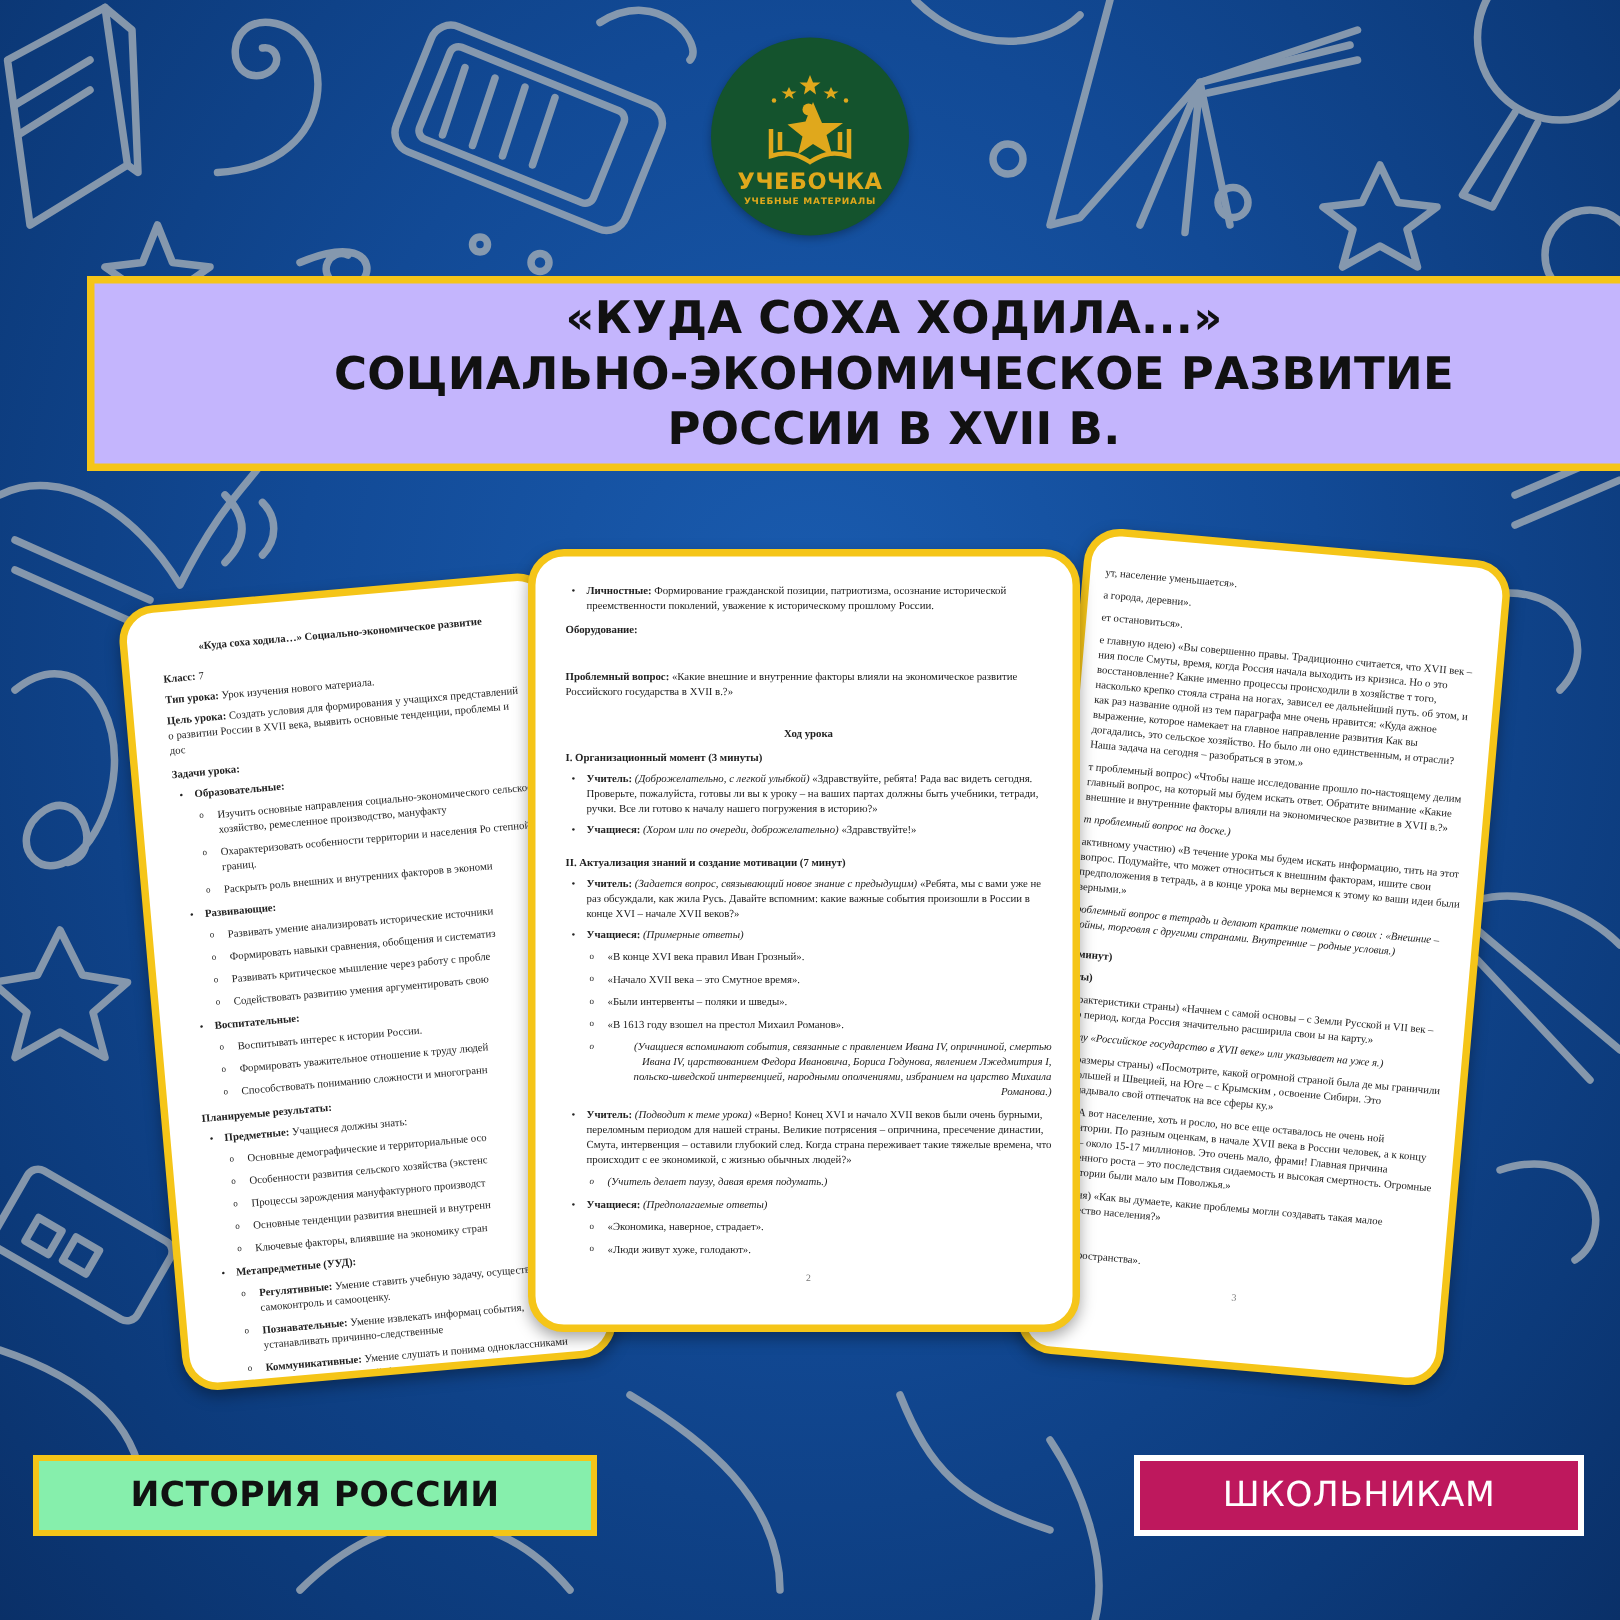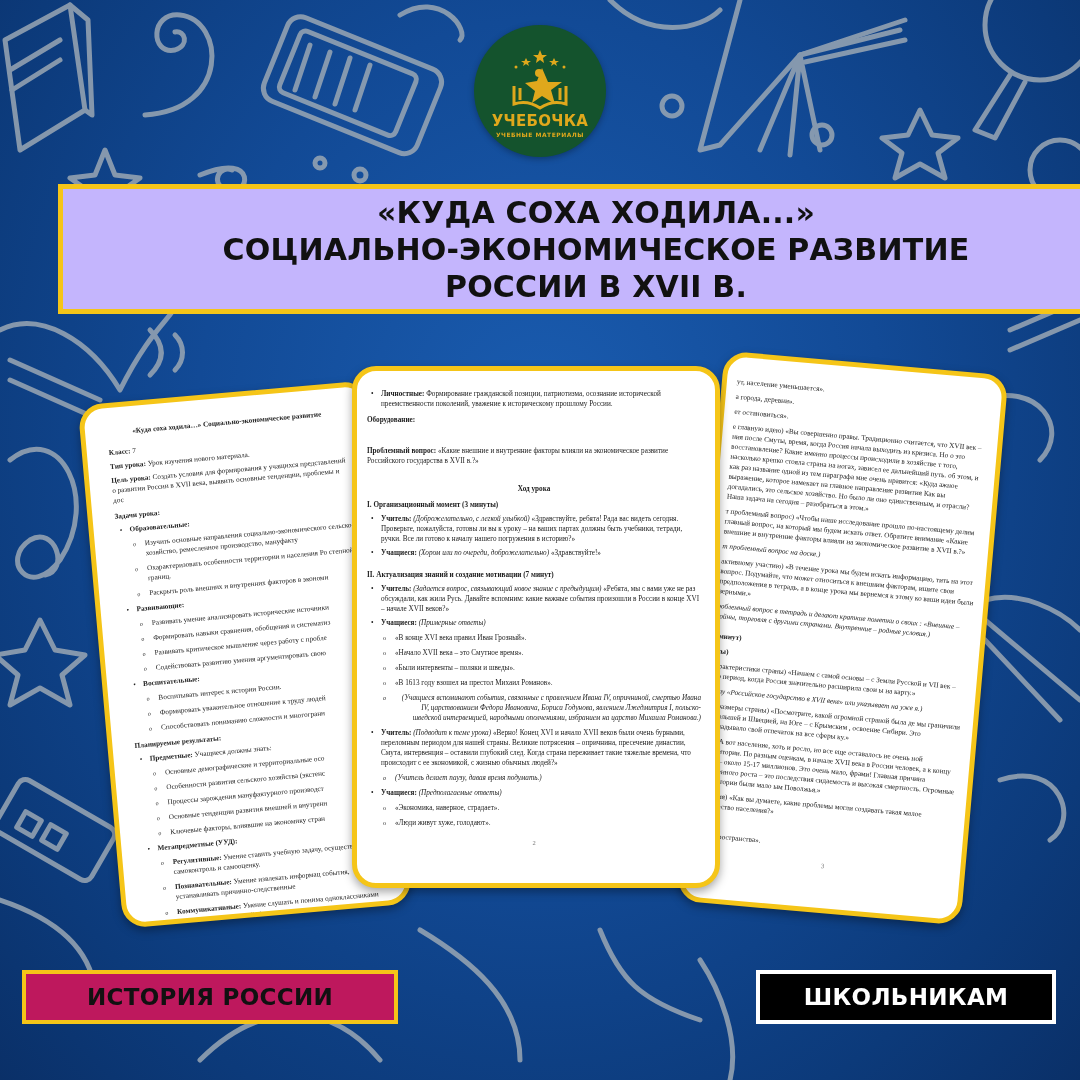--- a/index.html
+++ b/index.html
@@ -45,33 +45,33 @@
   .page .b1::before { content: "•"; position: absolute; left: 4px; top: 0; }
   .page .b2 { padding-left: 28px; position: relative; margin: 5px 0; }
   .page .b2::before { content: "o"; position: absolute; left: 16px; top: 0; font-size: 6px; }
   .page i { font-style: italic; }
   .page .center { text-align: center; font-weight: bold; margin: 10px 0 6px; }
   .page .h { font-weight: bold; margin: 6px 0 4px; }
   .page .pnum { text-align: center; color: #777; margin-top: 10px; font-size: 6.5px; }
 
   .page-left { left: 100px; top: 392px; width: 290px; height: 525px; transform: rotate(-5deg); transform-origin: 50% 50%; padding: 20px 18px 14px 22px; }
   .page-right { left: 700px; top: 362px; width: 285px; height: 552px; transform: rotate(5deg); transform-origin: 50% 50%; padding: 20px 10px 14px 10px; }
-  .page-center { left: 352px; top: 366px; width: 368px; height: 522px; padding: 14px 14px 10px 10px; z-index: 3; }
+  .page-center { left: 352px; top: 366px; width: 368px; height: 522px; padding: 14px 14px 10px 20px; z-index: 3; }
 
   .tag-left {
     position: absolute; left: 22px; top: 970px; width: 376px; height: 54px;
-    background: #be185d; border: 4px solid #f5c518;
+    background: #86efac; border: 4px solid #f5c518;
     display: flex; align-items: center; justify-content: center;
     font-family: "DejaVu Sans", sans-serif; font-weight: bold; font-size: 23px; color: #111; letter-spacing: .3px;
   }
   .tag-right {
     position: absolute; left: 756px; top: 970px; width: 300px; height: 54px;
-    background: #000000; border: 4px solid #ffffff;
+    background: #be185d; border: 4px solid #ffffff;
     display: flex; align-items: center; justify-content: center;
-    font-family: "DejaVu Sans", sans-serif; font-weight: bold; font-size: 23px; color: #ffffff; letter-spacing: .3px;
+    font-family: "DejaVu Sans", sans-serif; font-weight: normal; font-size: 23px; color: #ffffff; letter-spacing: .3px;
   }
 </style>
 </head>
 <body>
 
 <div class="doodles">
   <svg viewBox="0 0 1080 1080" fill="none" stroke="#9aa7b4" stroke-width="5" stroke-linecap="round" stroke-linejoin="round" opacity="0.85">
 
     <g>
       <path d="M5 40 L70 5 L85 110 L20 150 Z"></path>

